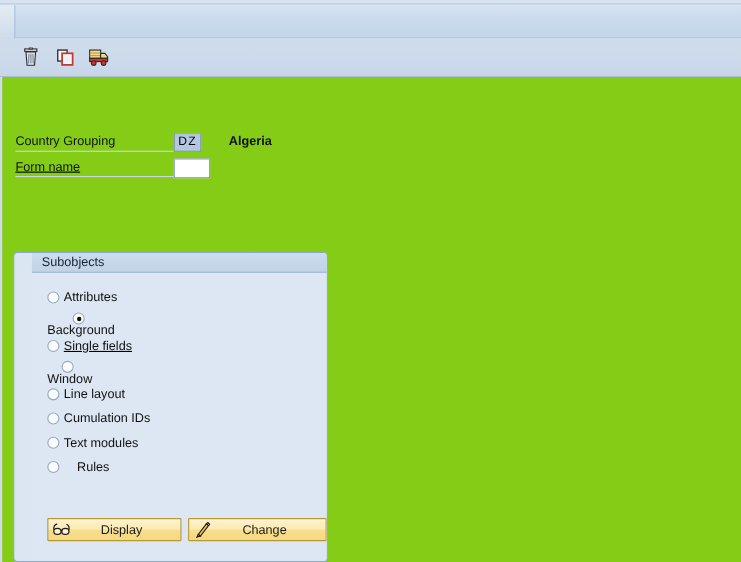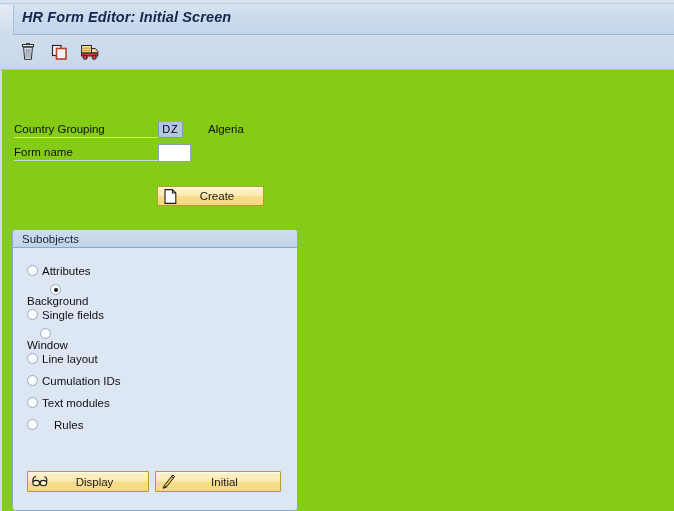--- a/index.html
+++ b/index.html
@@ -203,20 +203,21 @@
   }
 
   
   .groupbox {
     position: absolute;
     box-sizing: border-box;
     border: 1px solid #8aa8ca;
     border-radius: 4px;
     background: #dce6f2;
     overflow: hidden;
+    padding-left: 16px;
   }
   .groupbox-header {
     height: 18px;
     box-sizing: border-box;
     background: linear-gradient(to bottom, #cddcee 0%, #c2d3e8 100%);
     border-bottom: 1px solid #8aa8ca;
     display: flex;
     align-items: center;
     padding-left: 9px;
     font-size: 11.5px;
@@ -264,21 +265,20 @@
     white-space: nowrap;
   }
 </style>
 </head>
 <body>
 
 <div id="app">
 
   <div class="titlebar">
     <div class="title-left-edge"></div>
-    <div class="title-text">HR Form Editor: Initial Screen</div>
   </div>
 
   <div class="toolbar">
     <div class="tb-icons">
 
       <div class="tb-btn">
         <svg width="17" height="18" viewBox="0 0 17 18">
           <rect x="2.5" y="1.5" width="11" height="2.2" fill="#f2f4f8" stroke="#2b2b2b" stroke-width="1"></rect>
           <rect x="6.5" y="0.5" width="3" height="1.2" fill="#d6dbe4" stroke="#2b2b2b" stroke-width="0.8"></rect>
           <path d="M3.6 4.2 L12.4 4.2 L11.4 16.3 L4.6 16.3 Z" fill="#e9ecf2" stroke="#2b2b2b" stroke-width="1"></path>
@@ -315,54 +315,45 @@
   <div class="content">
     <div class="content-left-rule"></div>
 
     <div class="field-row" style="left:14px; top:50px;">
       <span class="field-label">Country Grouping</span>
     </div>
     <div class="label-underline" style="left:14px; top:67px; width:144px;"></div>
 
     <div class="inp-display" style="left:158px; top:51px; width:25px; height:17px;">DZ</div>
 
-    <div class="country-name" style="left:208px; top:53px;">Algeria</div>
-
-    <div class="field-row" style="left:14px; top:73px;">
+    <div class="country-name" style="left:208px; top:53px;font-weight:bold;">Algeria</div>
+
+    <div class="field-row" style="left:14px; top:73px;text-decoration:underline;">
       <span class="field-label">Form name</span>
     </div>
     <div class="label-underline" style="left:14px; top:90px; width:144px;"></div>
 
     <input class="inp-text" style="left: 158px; top: 74px; width: 33px; height: 18px;" type="text" placeholder="">
 
-    <div class="sapbtn" style="left:157px; top:116px; width:107px; height:20px;">
-      <span class="bicon">
-        <svg width="13" height="15" viewBox="0 0 13 15">
-          <path d="M1 0.6 L8.4 0.6 L11.8 4 L11.8 14.4 L1 14.4 Z" fill="#ffffff" stroke="#1a1a1a" stroke-width="1.1"></path>
-          <path d="M8.4 0.6 L8.4 4 L11.8 4" fill="none" stroke="#1a1a1a" stroke-width="1.1"></path>
-        </svg>
-      </span>
-      <span class="blabel">Create</span>
-    </div>
 
     <div class="groupbox" style="left:12px; top:159px; width:286px; height:282px;">
       <div class="groupbox-header">Subobjects</div>
       <div class="groupbox-body">
 
         <div class="radio-row" style="top:14px;text-align:right;">
           <span class="radio-mark"></span>
           <span class="radio-label">Attributes</span>
         </div>
 
         <div class="radio-row checked" style="top:36px;flex-direction:column;">
           <span class="radio-mark"></span>
           <span class="radio-label">Background</span>
         </div>
 
-        <div class="radio-row" style="top:58px;">
+        <div class="radio-row" style="top:58px;text-decoration:underline;">
           <span class="radio-mark"></span>
           <span class="radio-label">Single fields</span>
         </div>
 
         <div class="radio-row" style="top:80px;flex-direction:column;">
           <span class="radio-mark"></span>
           <span class="radio-label">Window</span>
         </div>
 
         <div class="radio-row" style="top:102px;">
@@ -401,20 +392,20 @@
 
         <div class="sapbtn" style="left:142px; top:223px; width:126px; height:21px;">
           <span class="bicon">
             <svg width="15" height="15" viewBox="0 0 15 15">
               <path d="M3.0 12.2 L2.2 13.0 L3.2 12.5 Z" fill="#1a1a1a"></path>
               <path d="M3.2 11.9 L10.6 2.2 L12.6 3.8 L5.2 13.3 Z" fill="#f2c24a" stroke="#1a1a1a" stroke-width="1"></path>
               <path d="M10.6 2.2 L12.0 1.0 L13.6 2.6 L12.6 3.8 Z" fill="#d9d9d9" stroke="#1a1a1a" stroke-width="1"></path>
               <path d="M3.2 11.9 L5.2 13.3 L2.0 14.2 Z" fill="#ffffff" stroke="#1a1a1a" stroke-width="1"></path>
             </svg>
           </span>
-          <span class="blabel">Initial</span>
+          <span class="blabel">Change</span>
         </div>
 
       </div>
     </div>
 
   </div>
 </div>
 
 </body></html>

